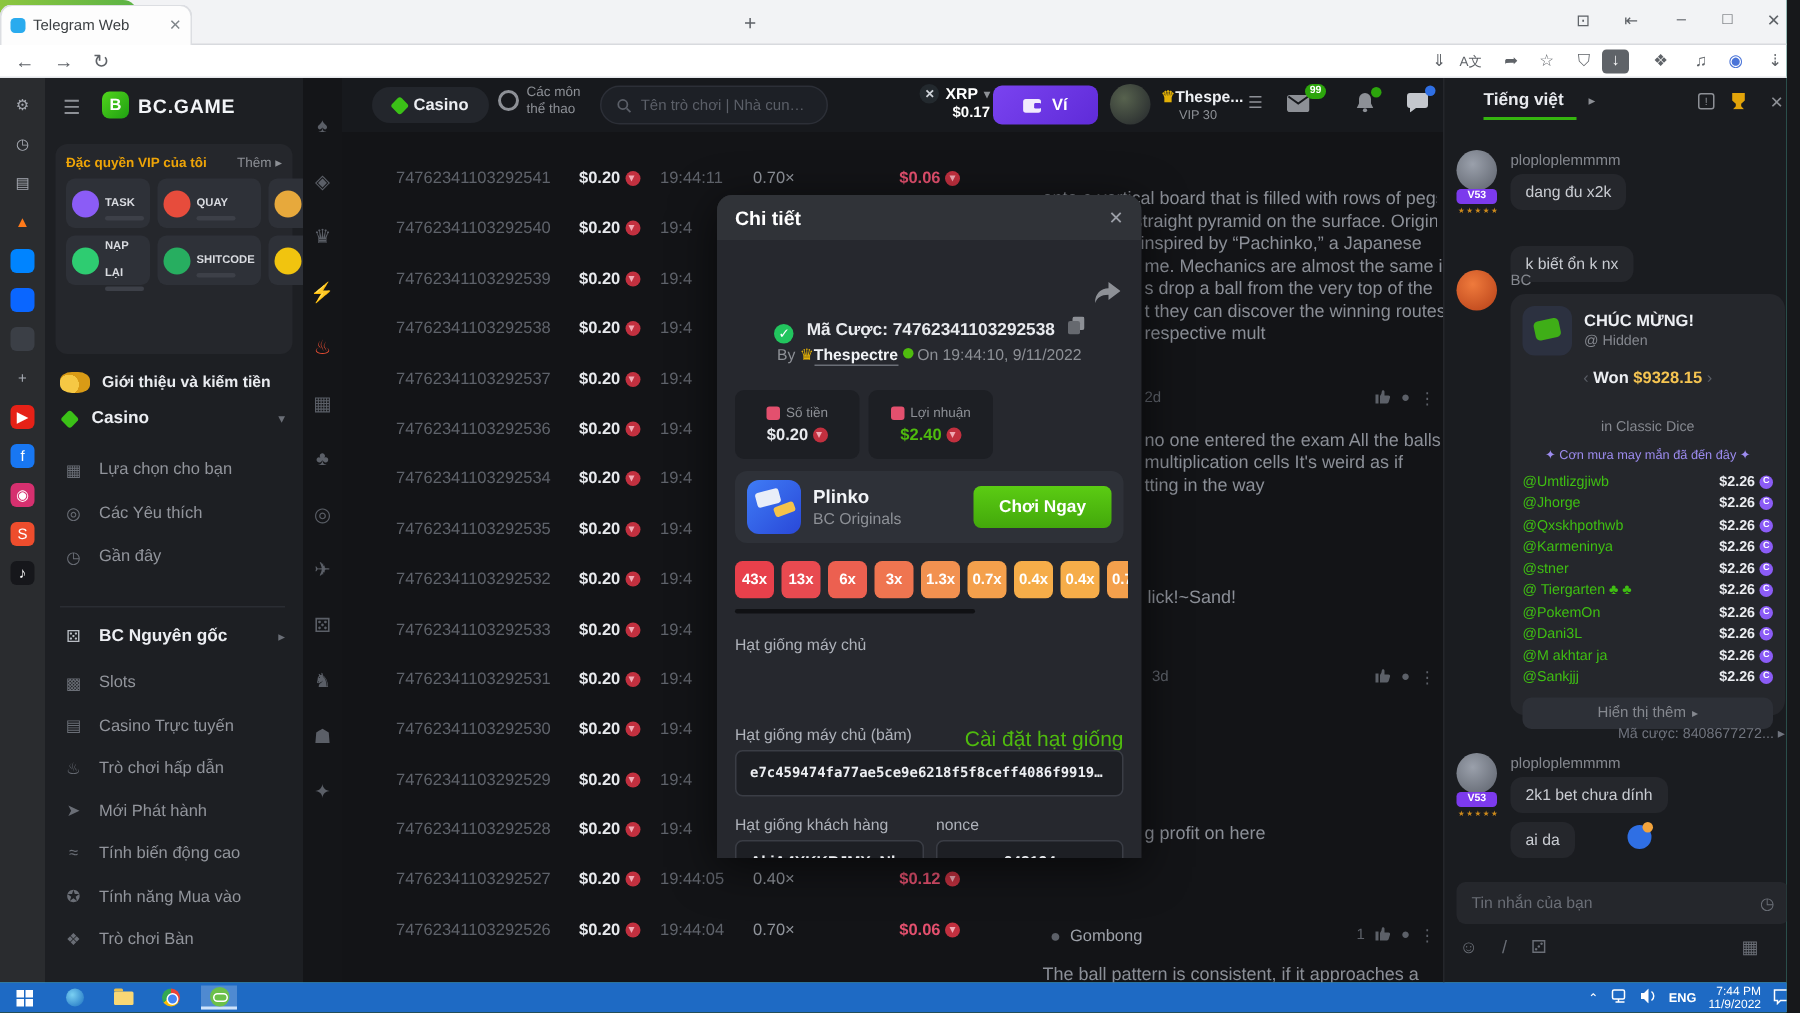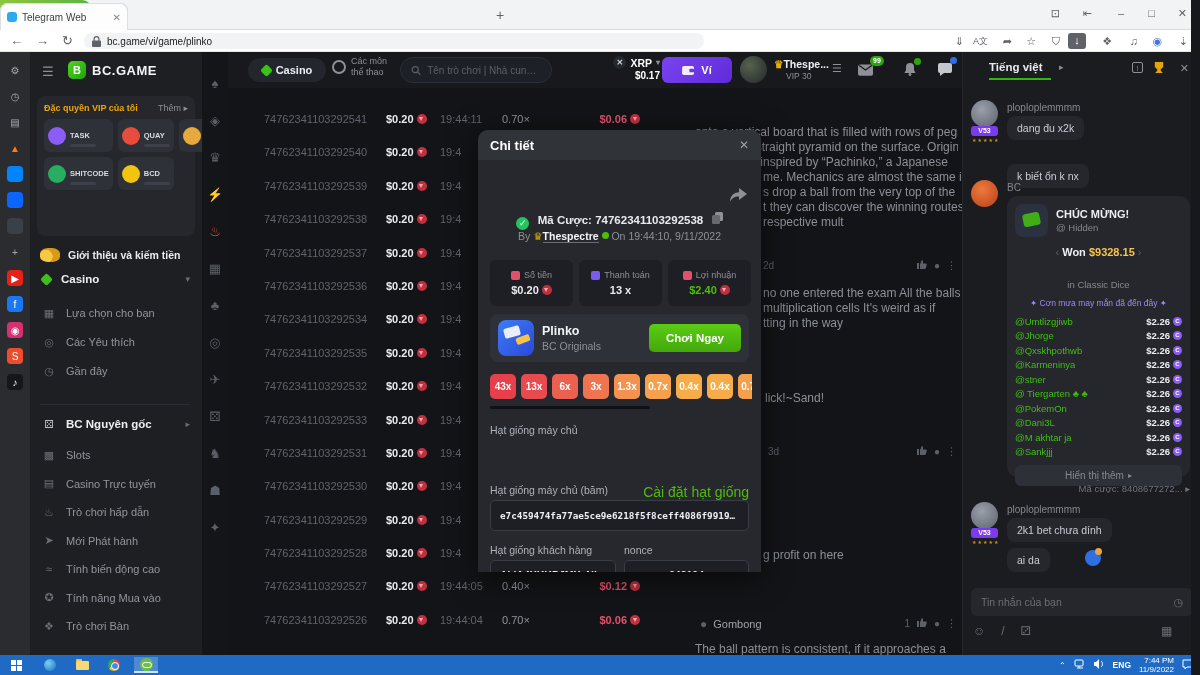--- a/index.html
+++ b/index.html
@@ -33,21 +33,21 @@
   
   .bcside{position:absolute;left:30px;top:52px;width:172px;height:603px;background:#1d1f23}
   .burger{position:absolute;left:12px;top:12px;color:#8d9096;font-size:13px}
   .bclogo{position:absolute;left:38px;top:9px;display:flex;align-items:center;gap:6px}
   .bclogo .mark{width:18px;height:18px;border-radius:5px;background:linear-gradient(135deg,#51d41c,#1fa012);color:#fff;font-weight:bold;font-size:11px;text-align:center;line-height:18px}
   .bclogo .word{color:#f2f4f7;font-weight:bold;font-size:13px;letter-spacing:.5px}
   .vipbox{position:absolute;left:7px;top:44px;width:158px;height:140px;background:#25272c;border-radius:8px;padding:7px}
   .viptitle{display:flex;justify-content:space-between;align-items:center;margin-bottom:6px}
   .viptitle .t{color:#eea407;font-weight:bold;font-size:9px}
   .viptitle .m{color:#8d9096;font-size:9px}
-  .tiles{display:grid;grid-template-columns:1fr 1fr 1fr 1fr;gap:5px}
+  .tiles{display:grid;grid-template-columns:1fr 1fr 1fr;gap:5px}
   .tile{height:33px;background:#2e3138;border-radius:6px;display:flex;align-items:center;gap:4px;padding:0 4px}
   .tile .ti{width:18px;height:18px;border-radius:50%;flex:none}
   .tile .tl{color:#d9dbe0;font-weight:bold;font-size:7.5px}
   .tile .sub{width:26px;height:3px;background:#3d4048;border-radius:2px;margin-top:2px}
   .refrow{position:absolute;left:10px;top:196px;display:flex;align-items:center;gap:8px}
   .coins{width:20px;height:14px;background:radial-gradient(circle at 30% 60%,#f6c844 40%,#d99b16 41%);border-radius:40%}
   .refrow span{color:#e9ebef;font-weight:bold;font-size:10.5px}
   .navrow{display:flex;align-items:center;gap:10px;height:18px}
   .navrow .nico{width:14px;text-align:center;color:#6a6e76;font-size:11px}
   .navrow .nlab{color:#92959c;font-size:11px}
@@ -209,26 +209,20 @@
     <span class="winctl" style="right:108px">⇤</span>
     <span class="winctl" style="right:76px">–</span>
     <span class="winctl" style="right:45px">□</span>
     <span class="winctl" style="right:13px">✕</span>
   </div>
 
   <div class="toolbar">
     <span class="navbtn" style="left:10px">←</span>
     <span class="navbtn" style="left:36px">→</span>
     <span class="navbtn" style="left:62px">↻</span>
-    <div class="urlpill">
-      <svg width="9" height="11" viewBox="0 0 9 11">
-          <path d="M1.5 4.5V3a3 3 0 016 0v1.5h.5a1 1 0 011 1V10a1 1 0 01-1 1H1a1 1 0 01-1-1V5.5a1 1 0 011-1h.5zm1.2 0h3.6V3a1.8 1.8 0 00-3.6 0v1.5z" fill="#5f6368"></path>
-        </svg>
-      <span>bc.game/vi/game/plinko</span>
-    </div>
     <span class="tbico" style="right:236px">⇓</span>
     <span class="tbico" style="right:212px;font-size:9px">A文</span>
     <span class="tbico" style="right:188px">➦</span>
     <span class="tbico" style="right:164px">☆</span>
     <span class="tbico" style="right:140px">⛉</span>
     <span class="dlactive" style="right:114px">↓</span>
     <span class="tbico" style="right:88px">❖</span>
     <span class="tbico" style="right:62px">♫</span>
     <span class="tbico" style="right:38px;color:#4a74d8">◉</span>
     <span class="tbico" style="right:12px">⇣</span>
@@ -761,29 +755,20 @@
           <span class="sl">
             <span class="si" style="background: rgb(227, 80, 110);"></span>
             <span>Số tiền</span>
           </span>
           <span class="sv">
             <span>$0.20</span>
             <span class="token opt-token"></span>
           </span>
         </div>
 
-        <div class="stat">
-          <span class="sl">
-            <span class="si" style="background: rgb(123, 92, 240);"></span>
-            <span>Thanh toán</span>
-          </span>
-          <span class="sv">
-            <span>13 x</span>
-          </span>
-        </div>
 
         <div class="stat">
           <span class="sl">
             <span class="si" style="background: rgb(227, 80, 110);"></span>
             <span>Lợi nhuận</span>
           </span>
           <span class="sv" style="color: rgb(79, 187, 14);">
             <span>$2.40</span>
             <span class="token opt-token"></span>
           </span>

